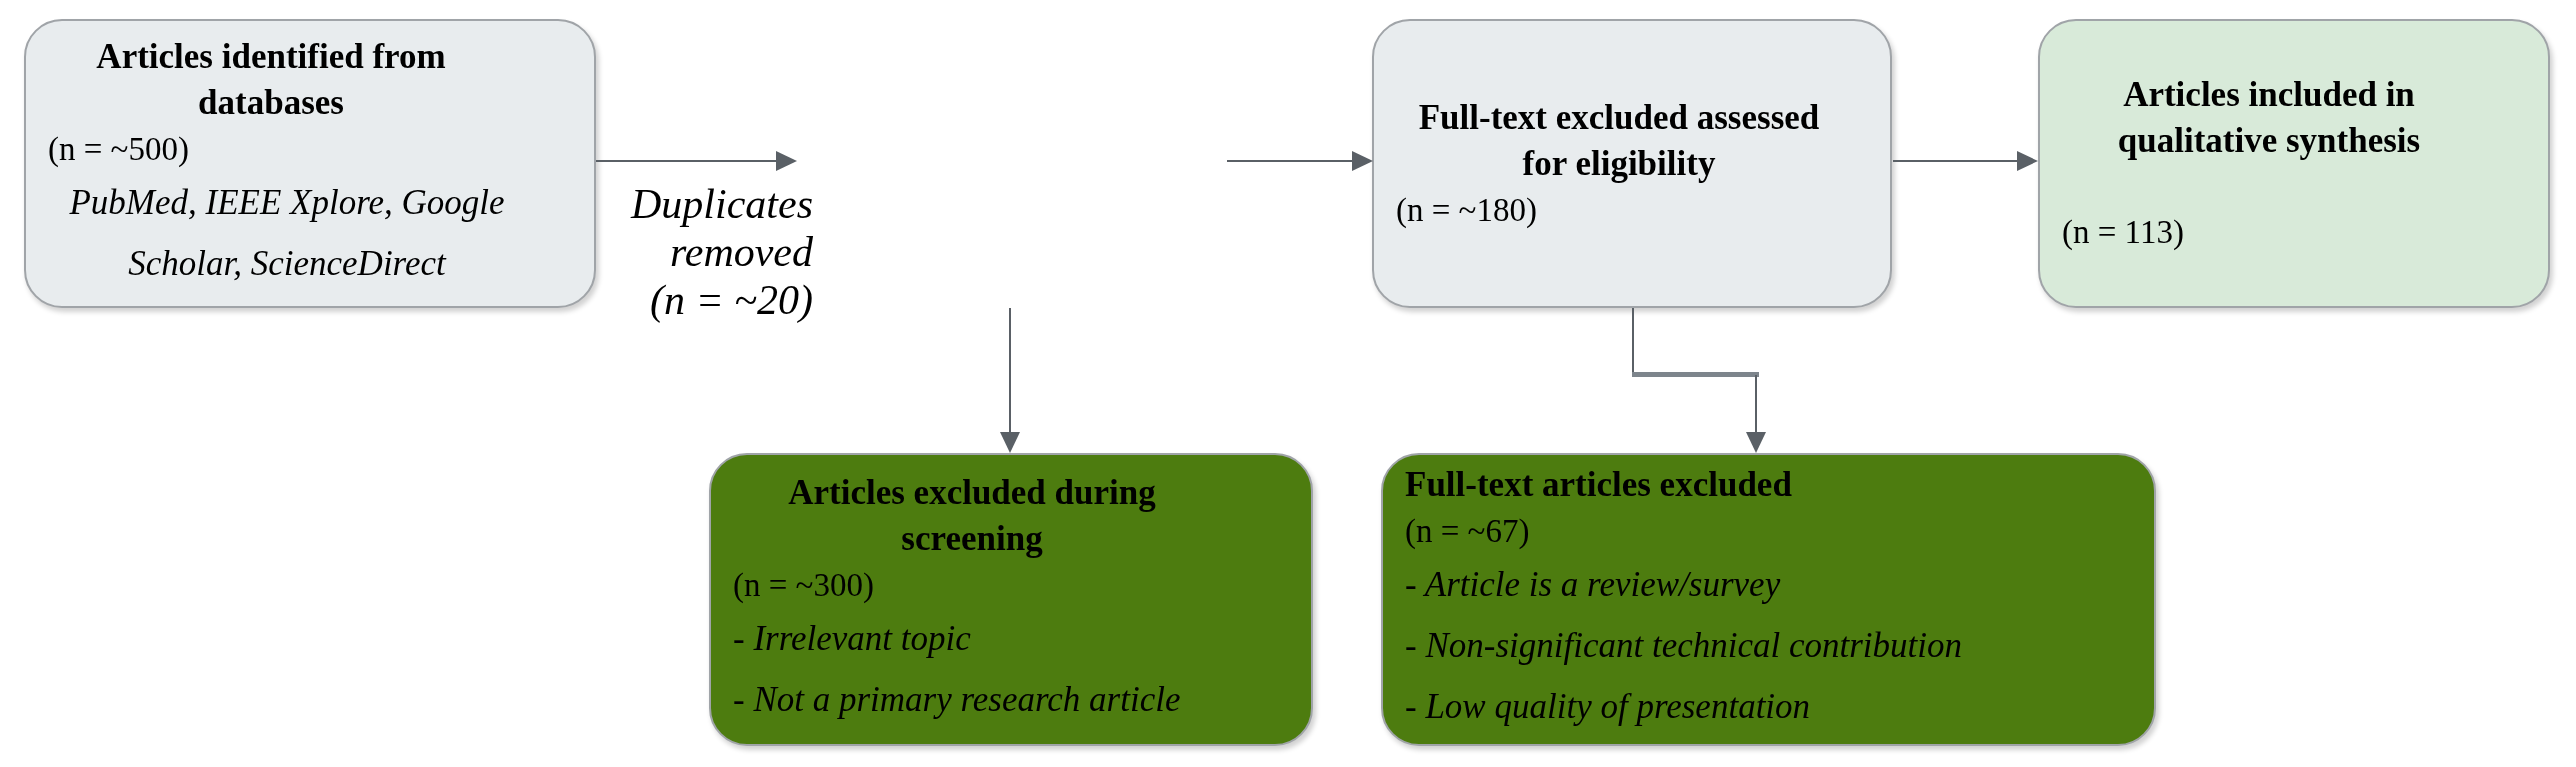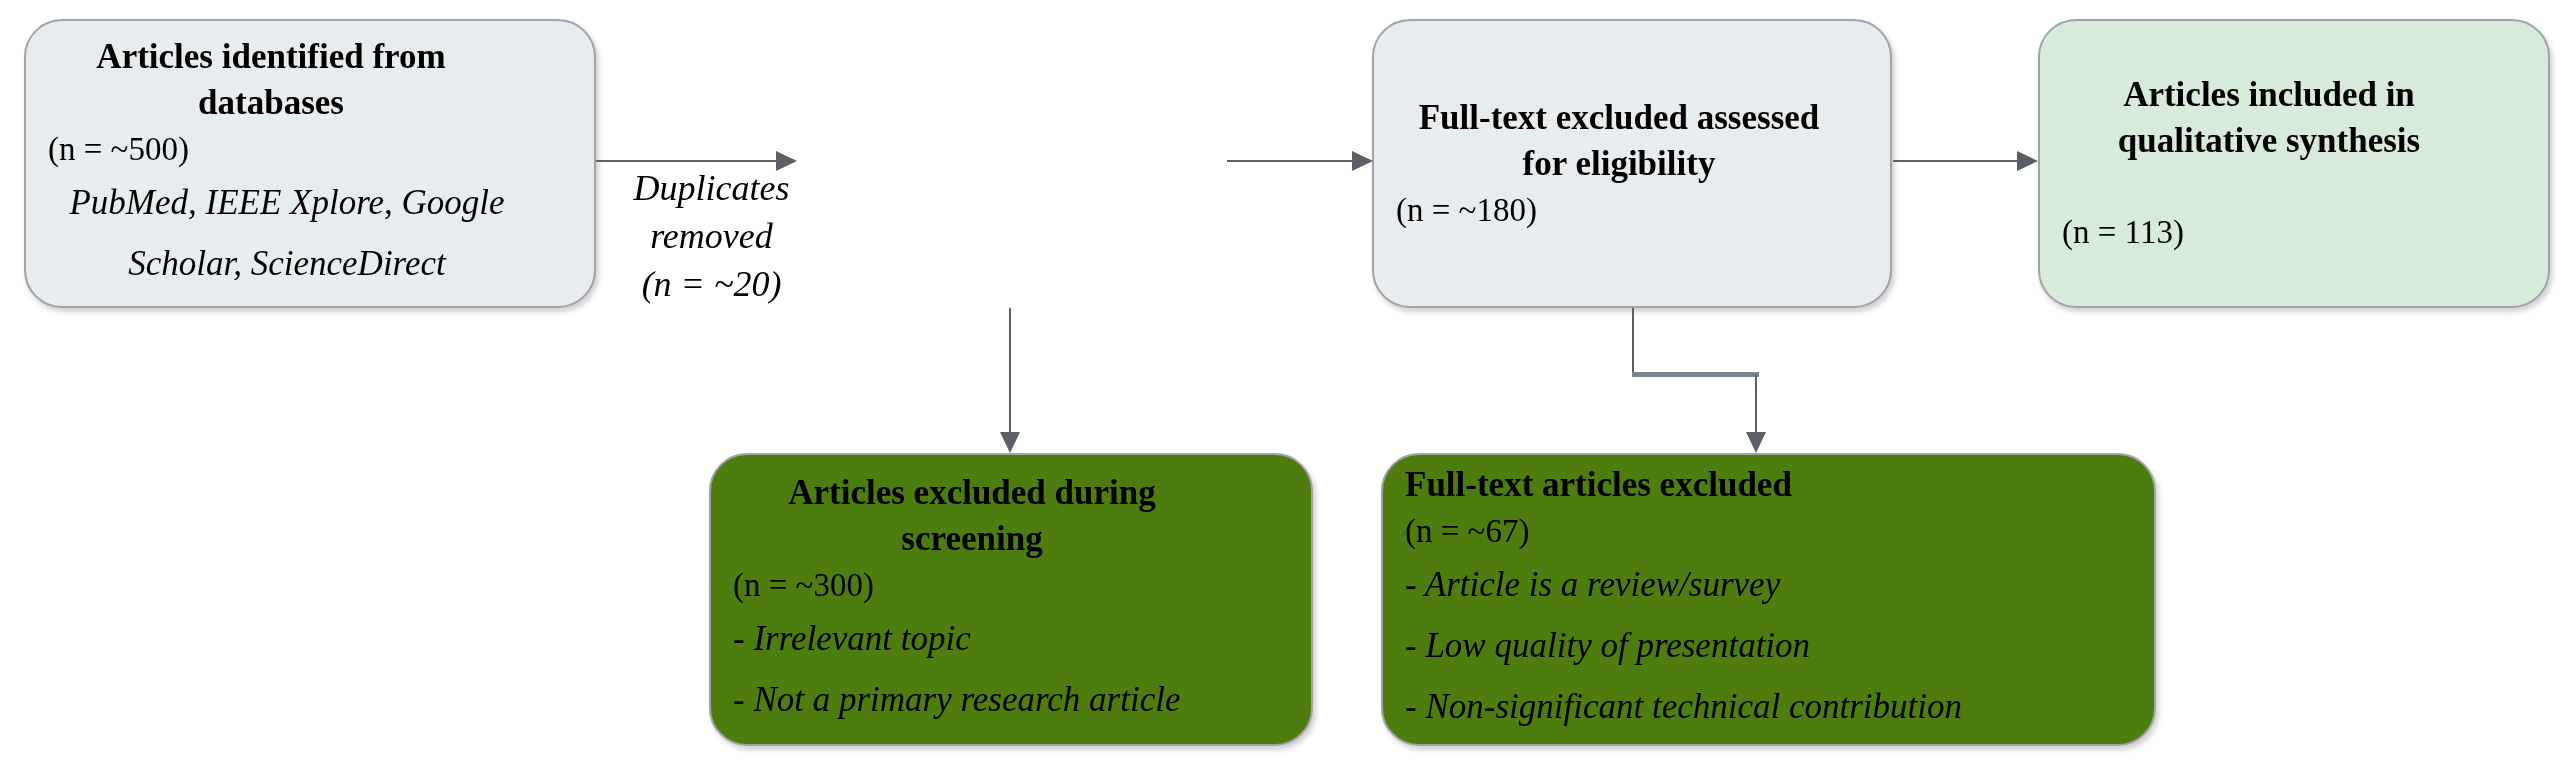--- a/index.html
+++ b/index.html
@@ -44,23 +44,23 @@
     border-left: 21px solid #5a6066;
   }
   .head-down {
     position: absolute; width: 0; height: 0;
     border-left: 10.4px solid transparent;
     border-right: 10.4px solid transparent;
     border-top: 21px solid #5a6066;
   }
   .edge-label {
     position: absolute;
-    left: 610px; top: 164px; width: 203px;
-    font-style: italic; font-size: 36px; line-height: 48px;
-    text-align: center;
+    left: 610px; top: 180px; width: 203px;
+    font-style: italic; font-size: 42px; line-height: 48px;
+    text-align: right;
   }
 </style>
 </head>
 <body>
 
 <div id="canvas">
 
   <div class="box box-gray" style="left:24px; top:19px; width:572px; height:289px;">
     <div class="box-title w560">Articles identified from databases</div>
     <div class="box-count">(n = ~500)</div>
@@ -82,22 +82,22 @@
     <div class="box-title w600">Articles excluded during screening</div>
     <div class="box-count">(n = ~300)</div>
     <div class="reason">- Irrelevant topic</div>
     <div class="reason">- Not a primary research article</div>
   </div>
 
   <div class="box box-pink" style="left:1381px; top:453px; width:775px; height:293px;">
     <div class="box-title">Full-text articles excluded</div>
     <div class="box-count">(n = ~67)</div>
     <div class="reason">- Article is a review/survey</div>
+    <div class="reason">- Non-significant technical contribution</div>
     <div class="reason">- Low quality of presentation</div>
-    <div class="reason">- Non-significant technical contribution</div>
   </div>
 
   <div>
     <div class="hline" style="left:596px; top:160px; width:181px;"></div>
     <div class="head-right" style="left:776px; top:151px;"></div>
   </div>
 
   <div class="edge-label">
     <div>Duplicates removed</div>
     <div>(n = ~20)</div>

